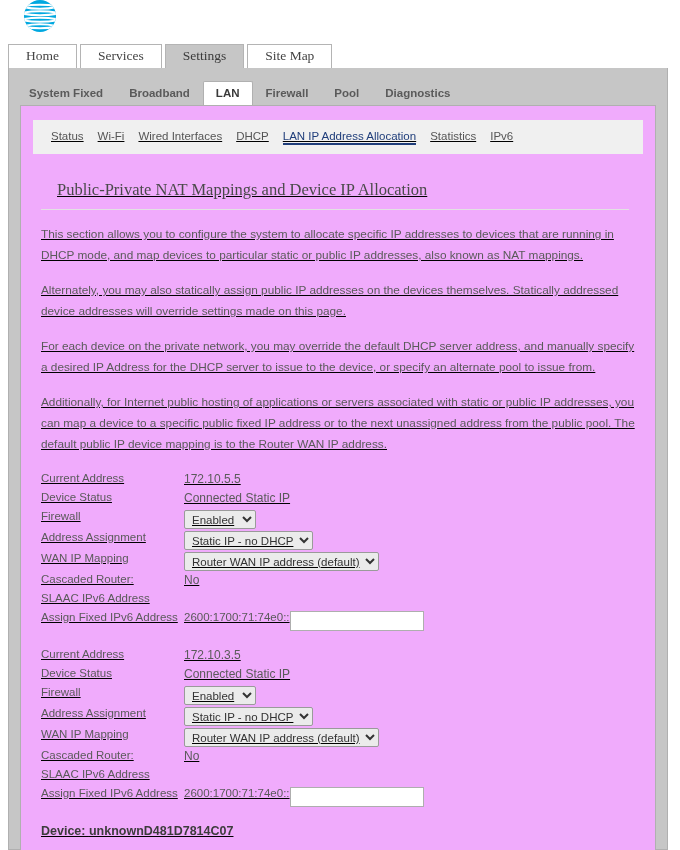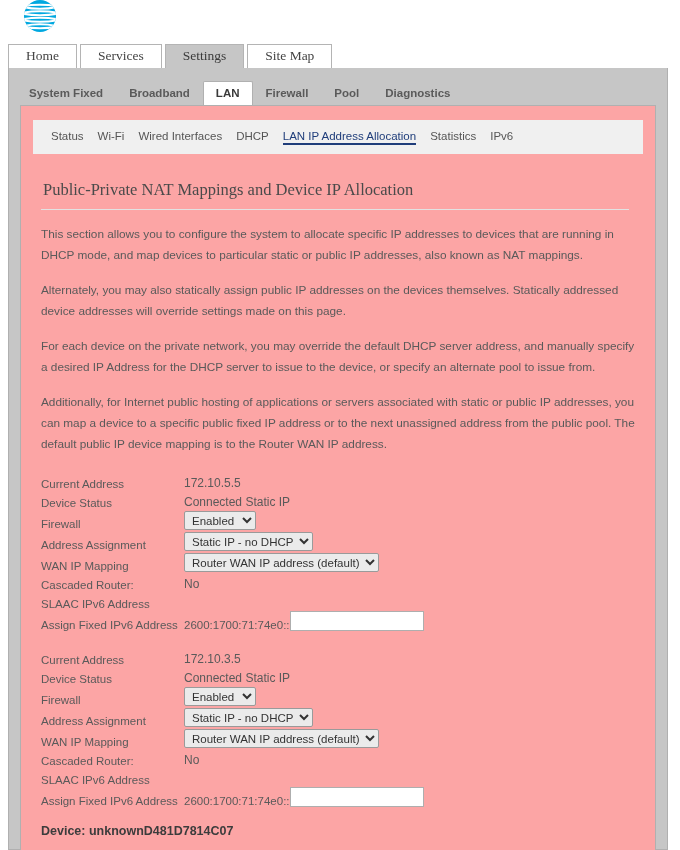--- a/index.html
+++ b/index.html
@@ -91,25 +91,26 @@
     border-radius: 2px 2px 0 0;
   }
 
   
   .panel {
     position: absolute;
     left: 20px;
     top: 105px;
     width: 636px;
     height: 745px;
-    background: #fca5a5;
+    background: #f0abfc;
     border: 1px solid #b0b0b0;
     border-bottom: none;
     box-sizing: border-box;
     overflow: hidden;
+    text-decoration: underline;
   }
 
   
   .tertiary-nav {
     margin: 14px 12px 0 12px;
     background: #f0f0f0;
     height: 34px;
     display: flex;
     align-items: center;
     padding-left: 18px;
@@ -131,21 +132,21 @@
 
   
   .content {
     padding: 0 20px 0 8px;
     margin-left: 12px;
   }
   .page-title {
     font-family: "Liberation Serif", serif;
     font-size: 16.5px;
     color: #4a4a4a;
-    margin: 26px 0 0 2px;
+    margin: 26px 0 0 16px;
     font-weight: normal;
   }
   .title-rule {
     border-top: 1px solid #e2e2e2;
     margin-top: 9px;
     margin-right: 6px;
   }
   .para {
     font-size: 11.8px;
     color: #5a5a5a;
@@ -157,21 +158,21 @@
   
   .device-block { margin-top: 17px; }
   .device-title {
     font-size: 12.5px;
     font-weight: bold;
     color: #3c3c3c;
     margin: 0 0 3px 0;
   }
   .row {
     display: flex;
-    align-items: flex-end;
+    align-items: flex-start;
     min-height: 20px;
     margin-bottom: 1px;
   }
   .row-label {
     font-size: 11.5px;
     color: #5a5a5a;
     width: 143px;
     flex: none;
     white-space: nowrap;
   }

